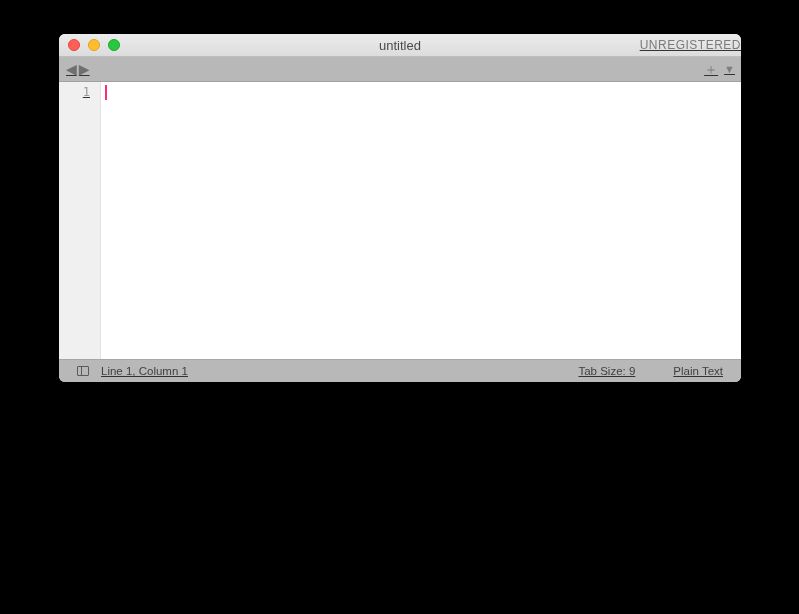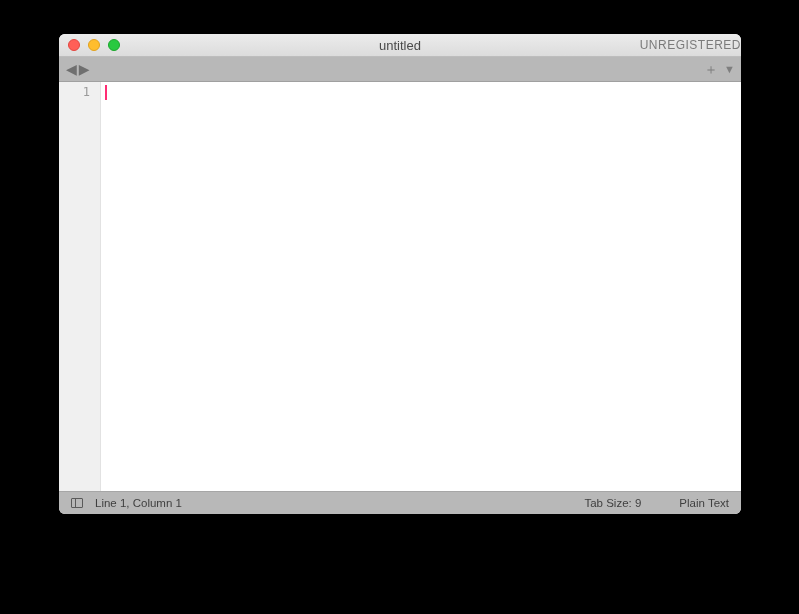--- a/index.html
+++ b/index.html
@@ -11,27 +11,28 @@
     font-family: -apple-system, "Helvetica Neue", Arial, sans-serif;
     font-size: 13px;
     color: #333;
     overflow: hidden;
   }
   .window {
     position: absolute;
     left: 59px;
     top: 34px;
     width: 682px;
-    height: 480px;
+    height: 348px;
     background: #fff;
     border-radius: 6px;
     box-shadow: 0 12px 40px rgba(0,0,0,0.6);
     overflow: hidden;
     display: flex;
     flex-direction: column;
+    text-decoration: underline;
   }
   
   .titlebar {
     height: 22px;
     background: linear-gradient(#ececec, #dcdcdc);
     border-bottom: 1px solid #bdbdbd;
     display: flex;
     align-items: center;
     position: relative;
     flex: 0 0 auto;
@@ -133,21 +134,21 @@
   }
   
   .statusbar {
     height: 22px;
     background: #b8b8b8;
     border-top: 1px solid #a6a6a6;
     display: flex;
     align-items: center;
     font-size: 11.5px;
     color: #3f3f3f;
-    padding: 0 12px;
+    padding: 0 18px;
     gap: 12px;
     flex: 0 0 auto;
   }
   .panel-icon {
     width: 12px;
     height: 10px;
     border: 1.3px solid #5a5a5a;
     box-sizing: border-box;
     position: relative;
     border-radius: 1px;

